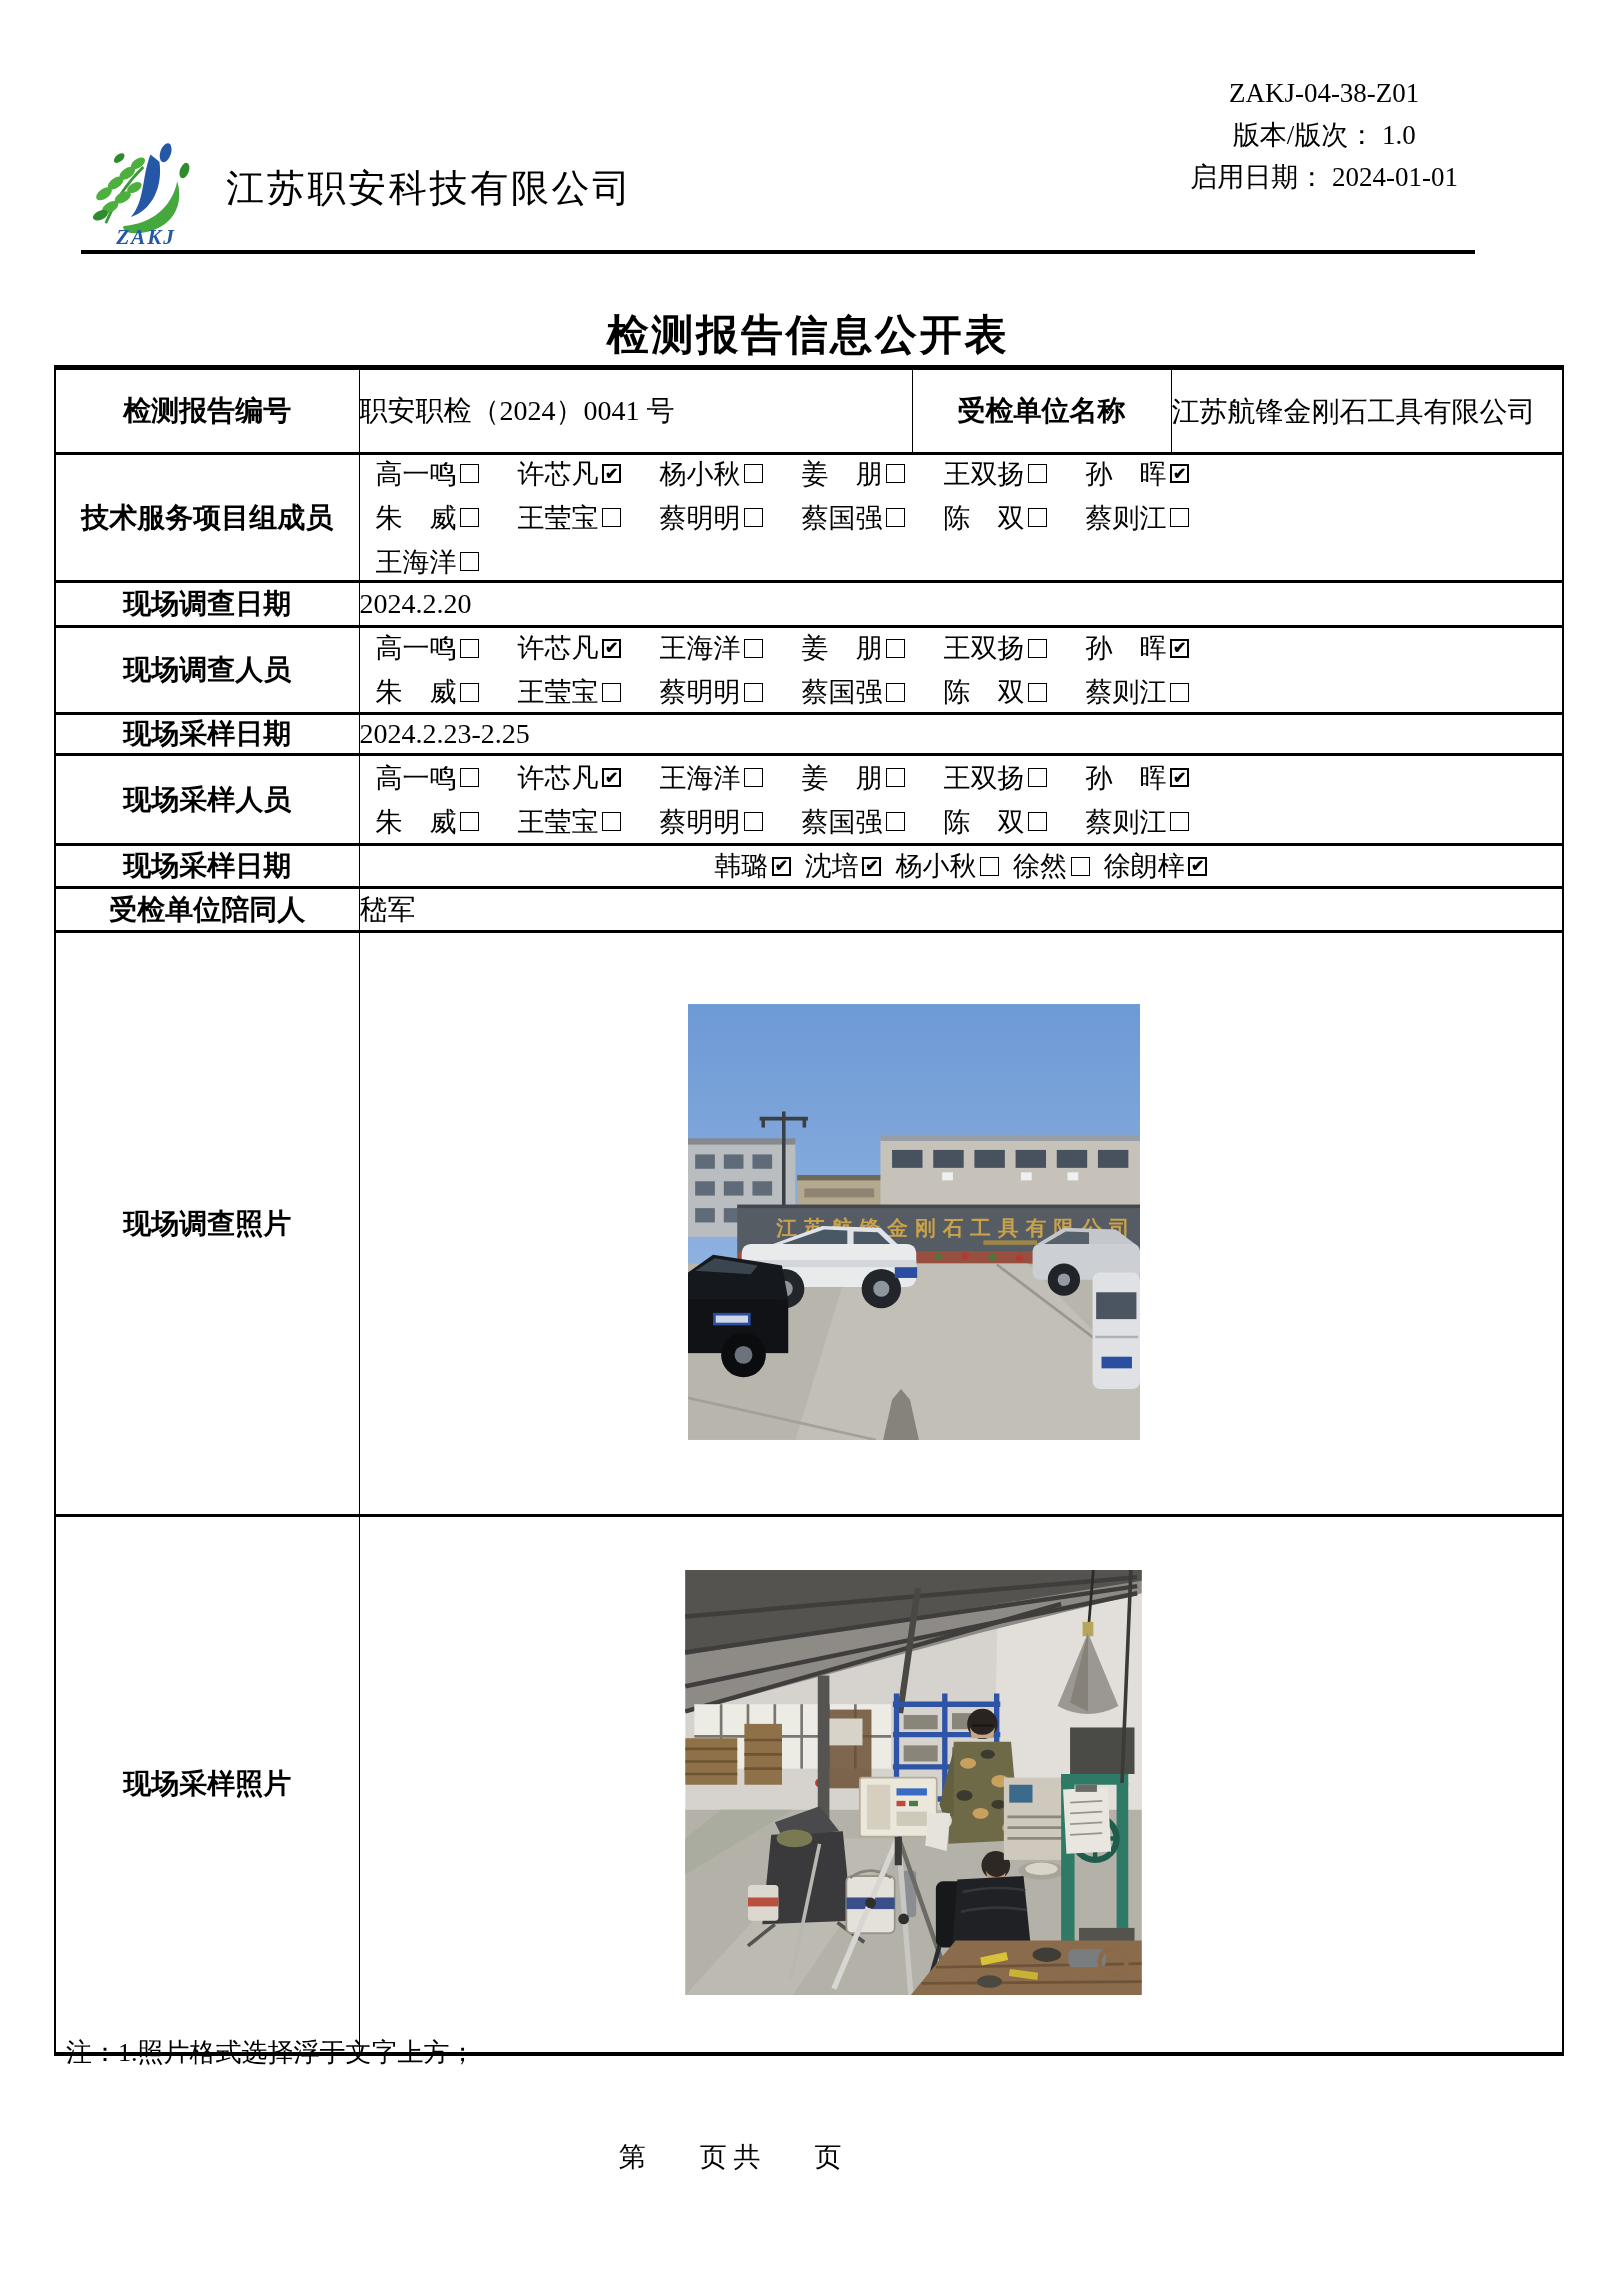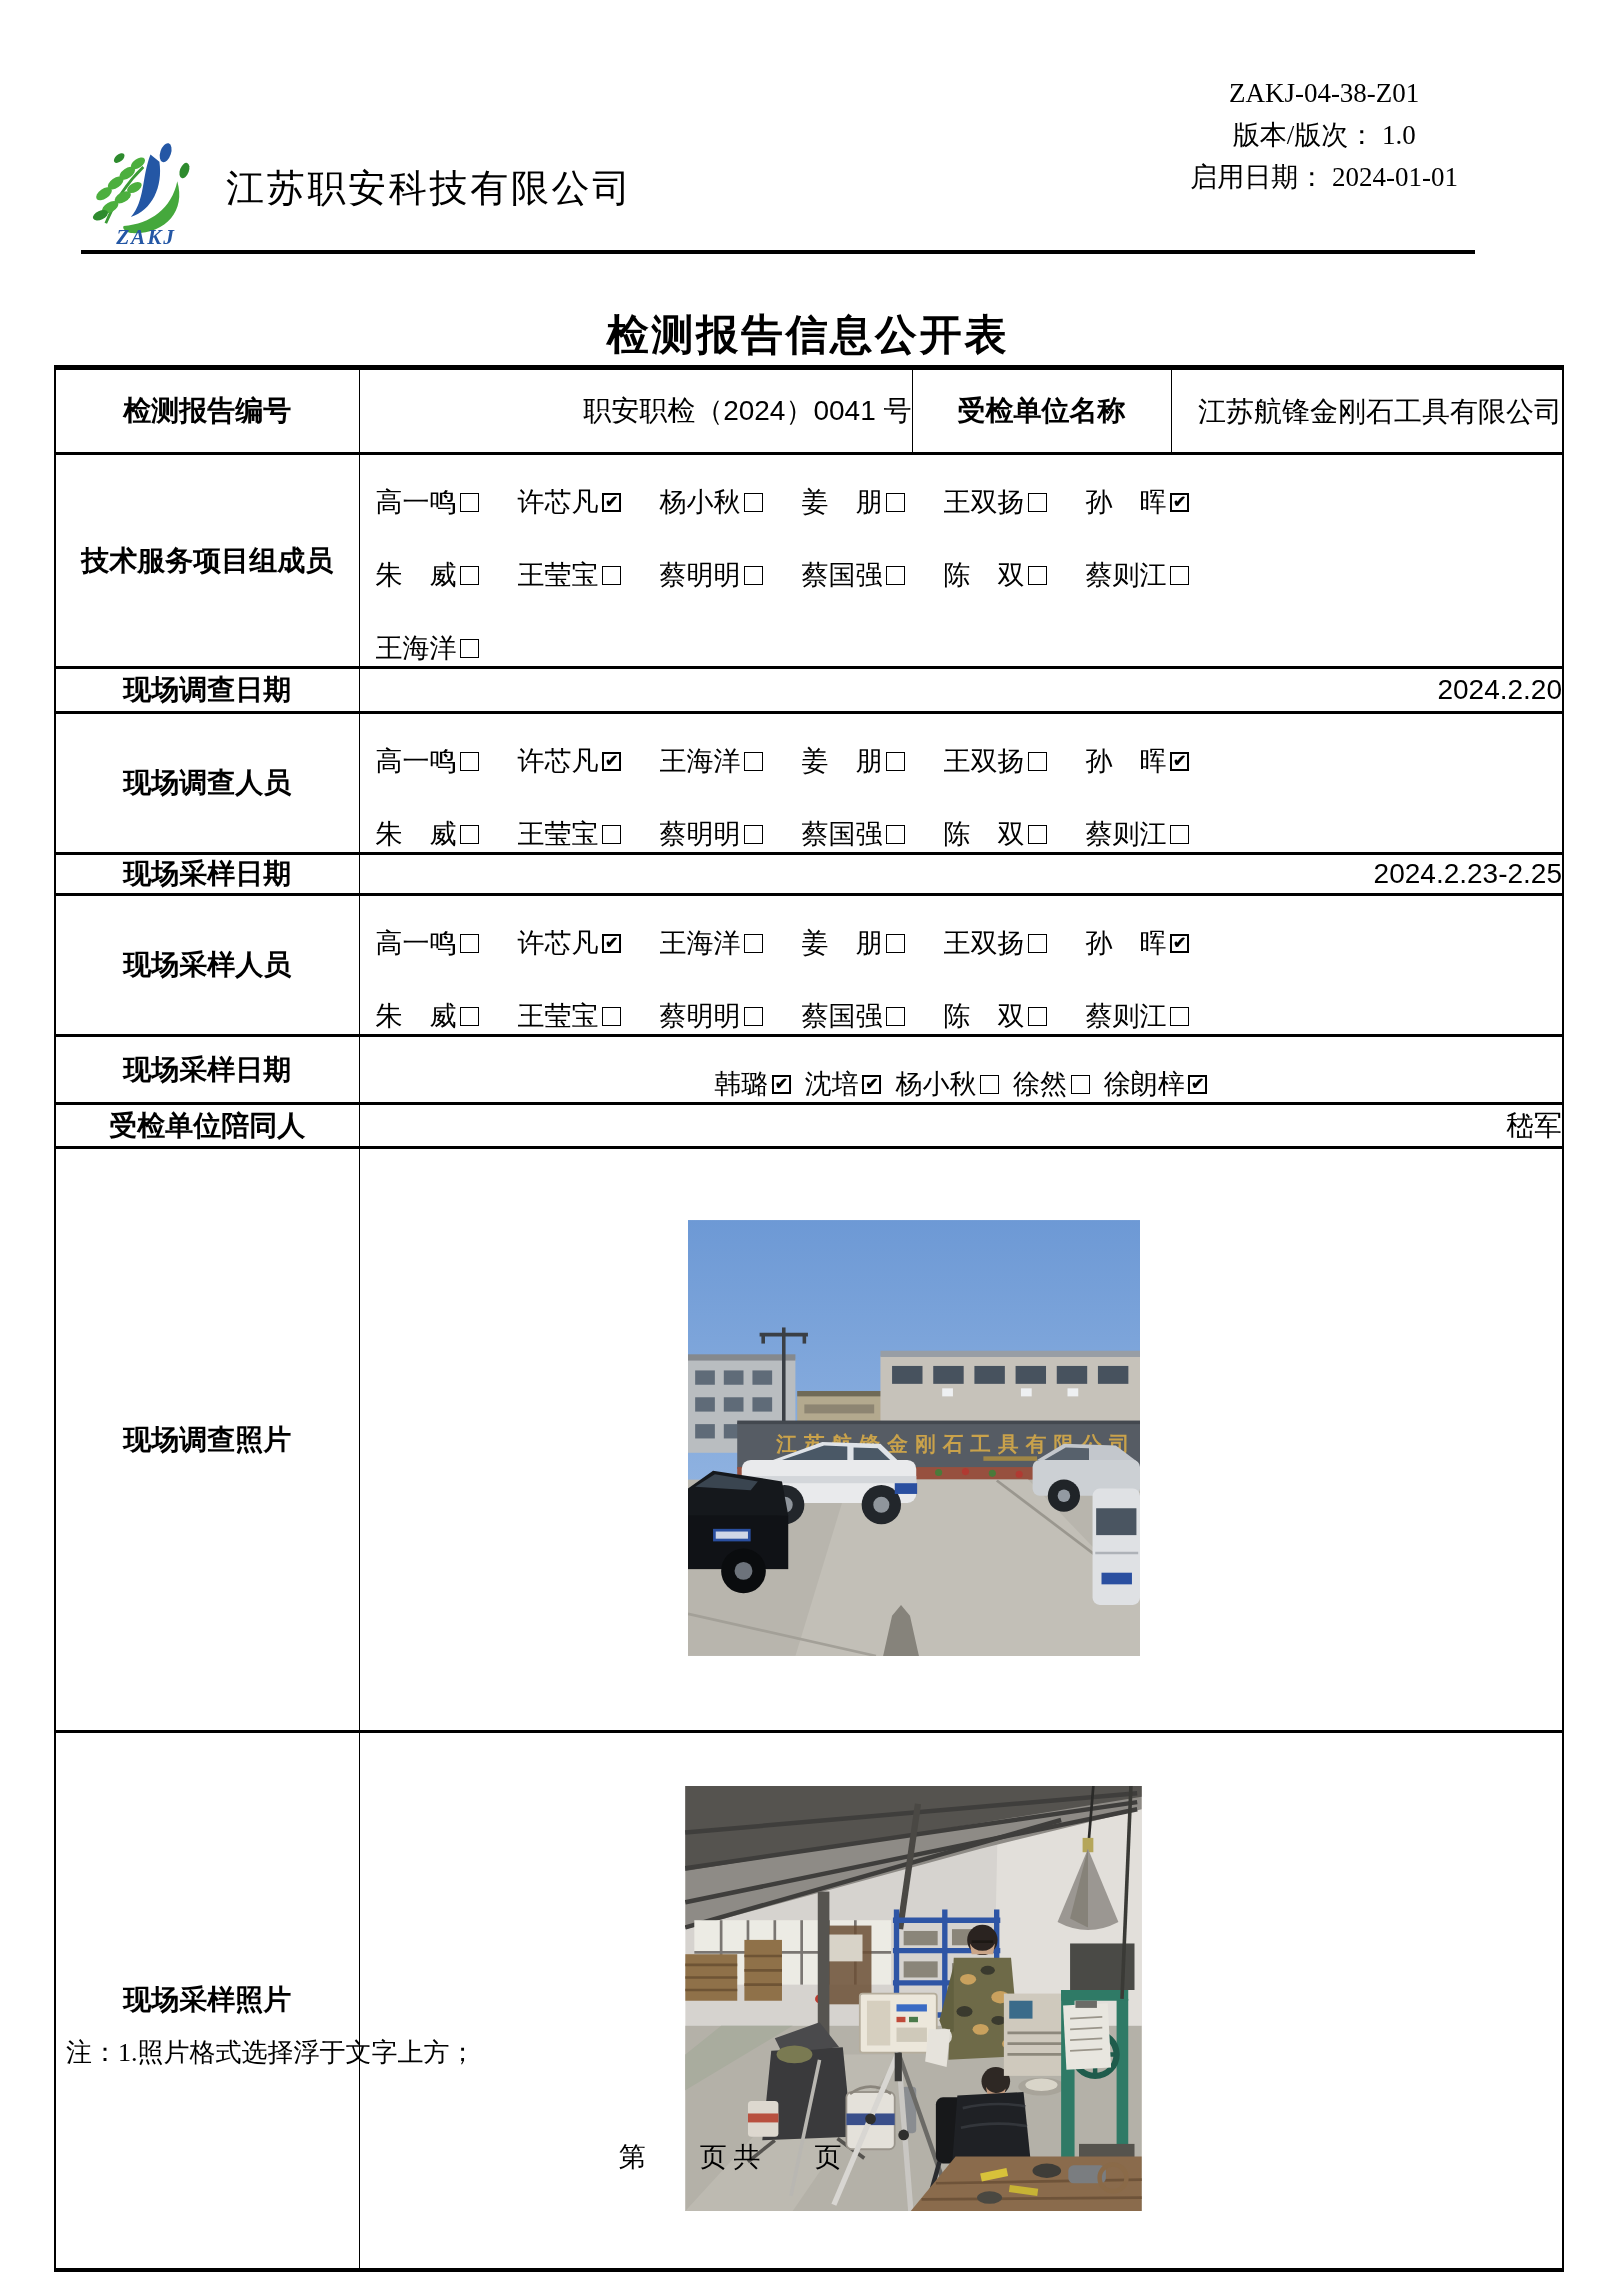--- a/index.html
+++ b/index.html
@@ -31,33 +31,33 @@
     border:2.7px solid #000; border-top-width:5.4px; border-bottom-width:4.5px;
   }
   table.form td {
     border:1.8px solid #000; border-top-width:3.6px; border-bottom-width:3.6px;
     vertical-align:middle; padding:0; overflow:hidden;
   }
   td.lbl {
     font-family:"Liberation Sans", sans-serif; font-weight:bold;
     font-size:28px; text-align:center; padding:0 7.2px;
   }
-  td.val { font-family:Liberation Sans, sans-serif; font-size:28px; text-align:right; }
+  td.val { font-family:Liberation Serif, serif; font-size:28px; text-align:left; }
   td.val-wrap  { padding:0 12.5px; line-height:39px; }
   td.addr-wrap { padding:0 49px; font-size:29px; line-height:43px; }
   
   .members {
     display:grid; grid-template-columns:repeat(6,142px); row-gap:8px;
     padding-left:16px; font-family:"Liberation Serif", serif; font-size:27px;
   }
   .members-center {
     display:flex; justify-content:center; align-items:center; gap:14px;
     font-family:"Liberation Serif", serif; font-size:27px;
   }
-  .member { display:inline-flex; align-items:center; white-space:nowrap;margin-top:29px; }
+  .member { display:inline-flex; align-items:center; white-space:nowrap; }
   .mname { display:inline-block; }
   .cb {
     width:19px; height:19px; border:1.8px solid #000; display:inline-flex;
     align-items:center; justify-content:center; margin-left:3.6px;
     font-size:16px; line-height:1; font-weight:bold; flex:0 0 auto;
   }
   .cb.checked { border-width:2.7px; }
   
   td.photo-cell { text-align:center; }
   .photo { display:inline-block; transform:translateX(-47px); font-size:0; line-height:0; }

